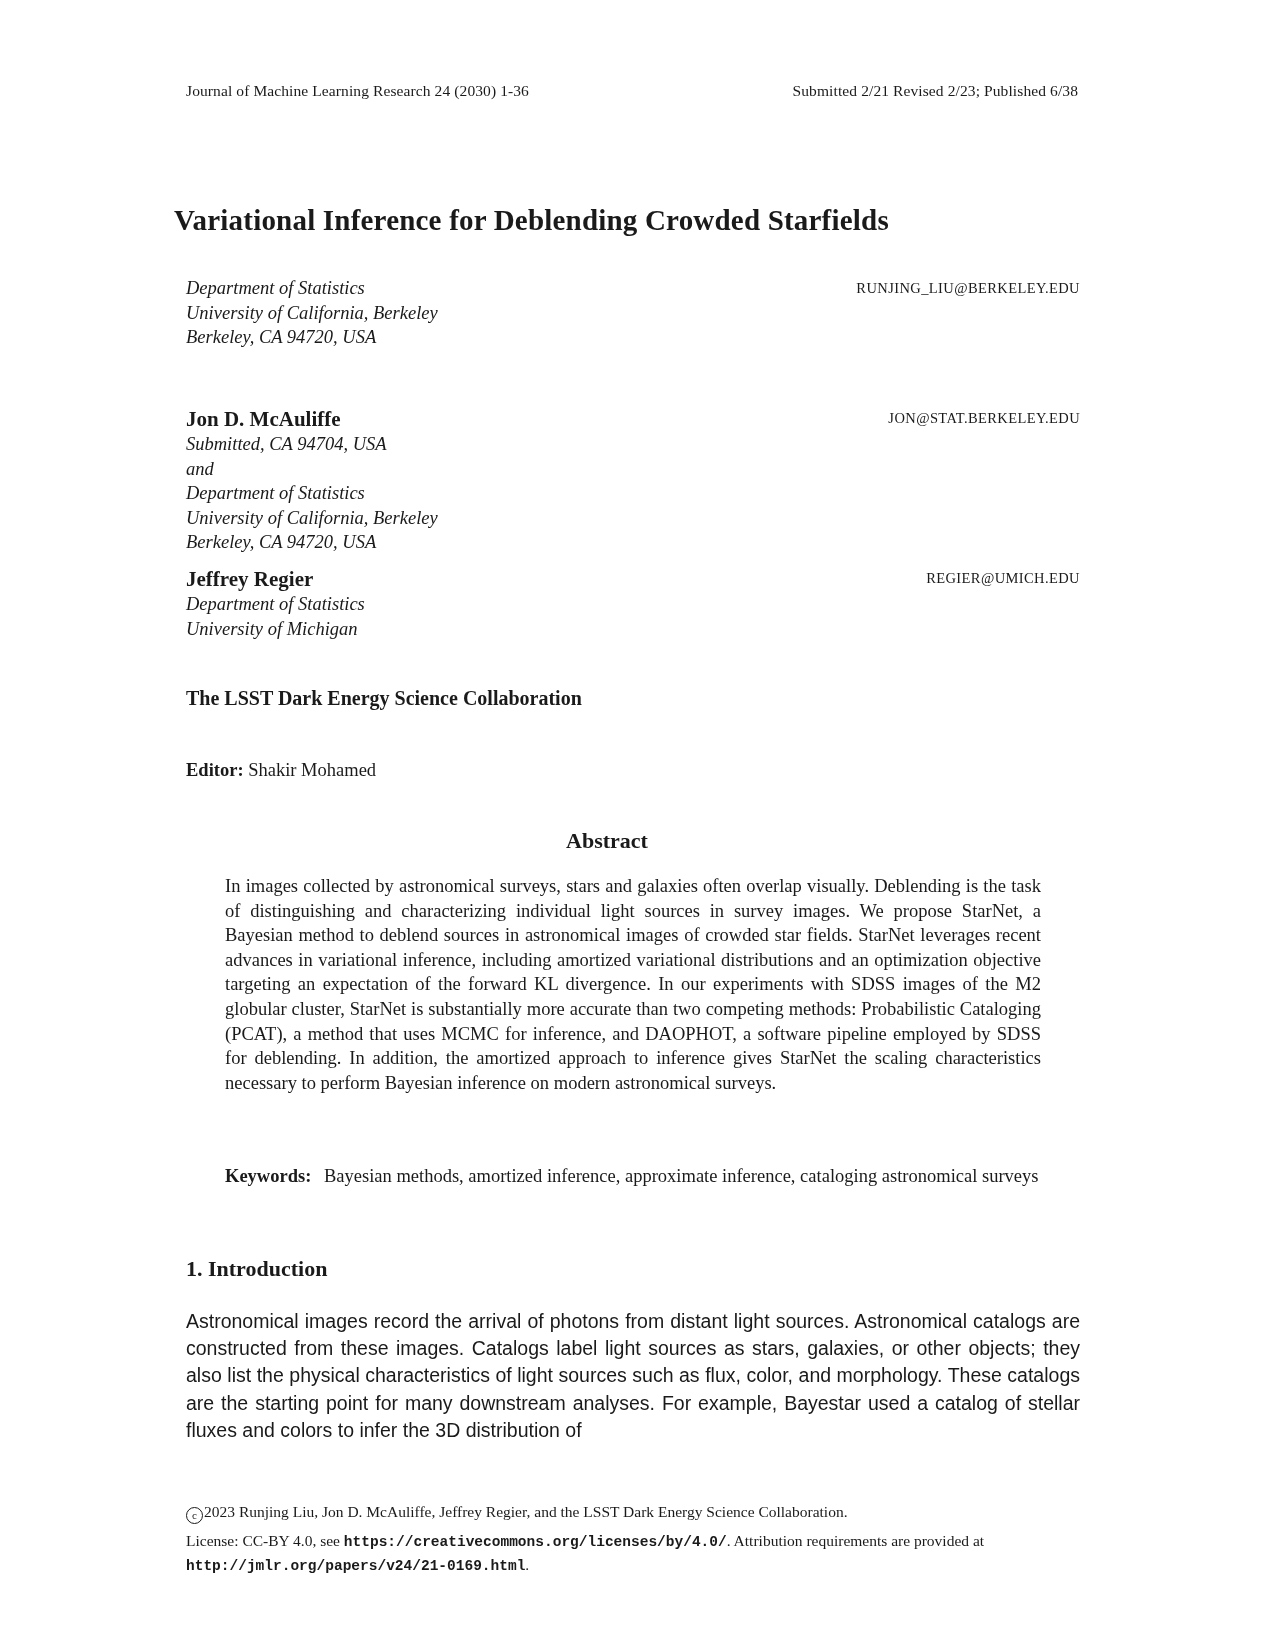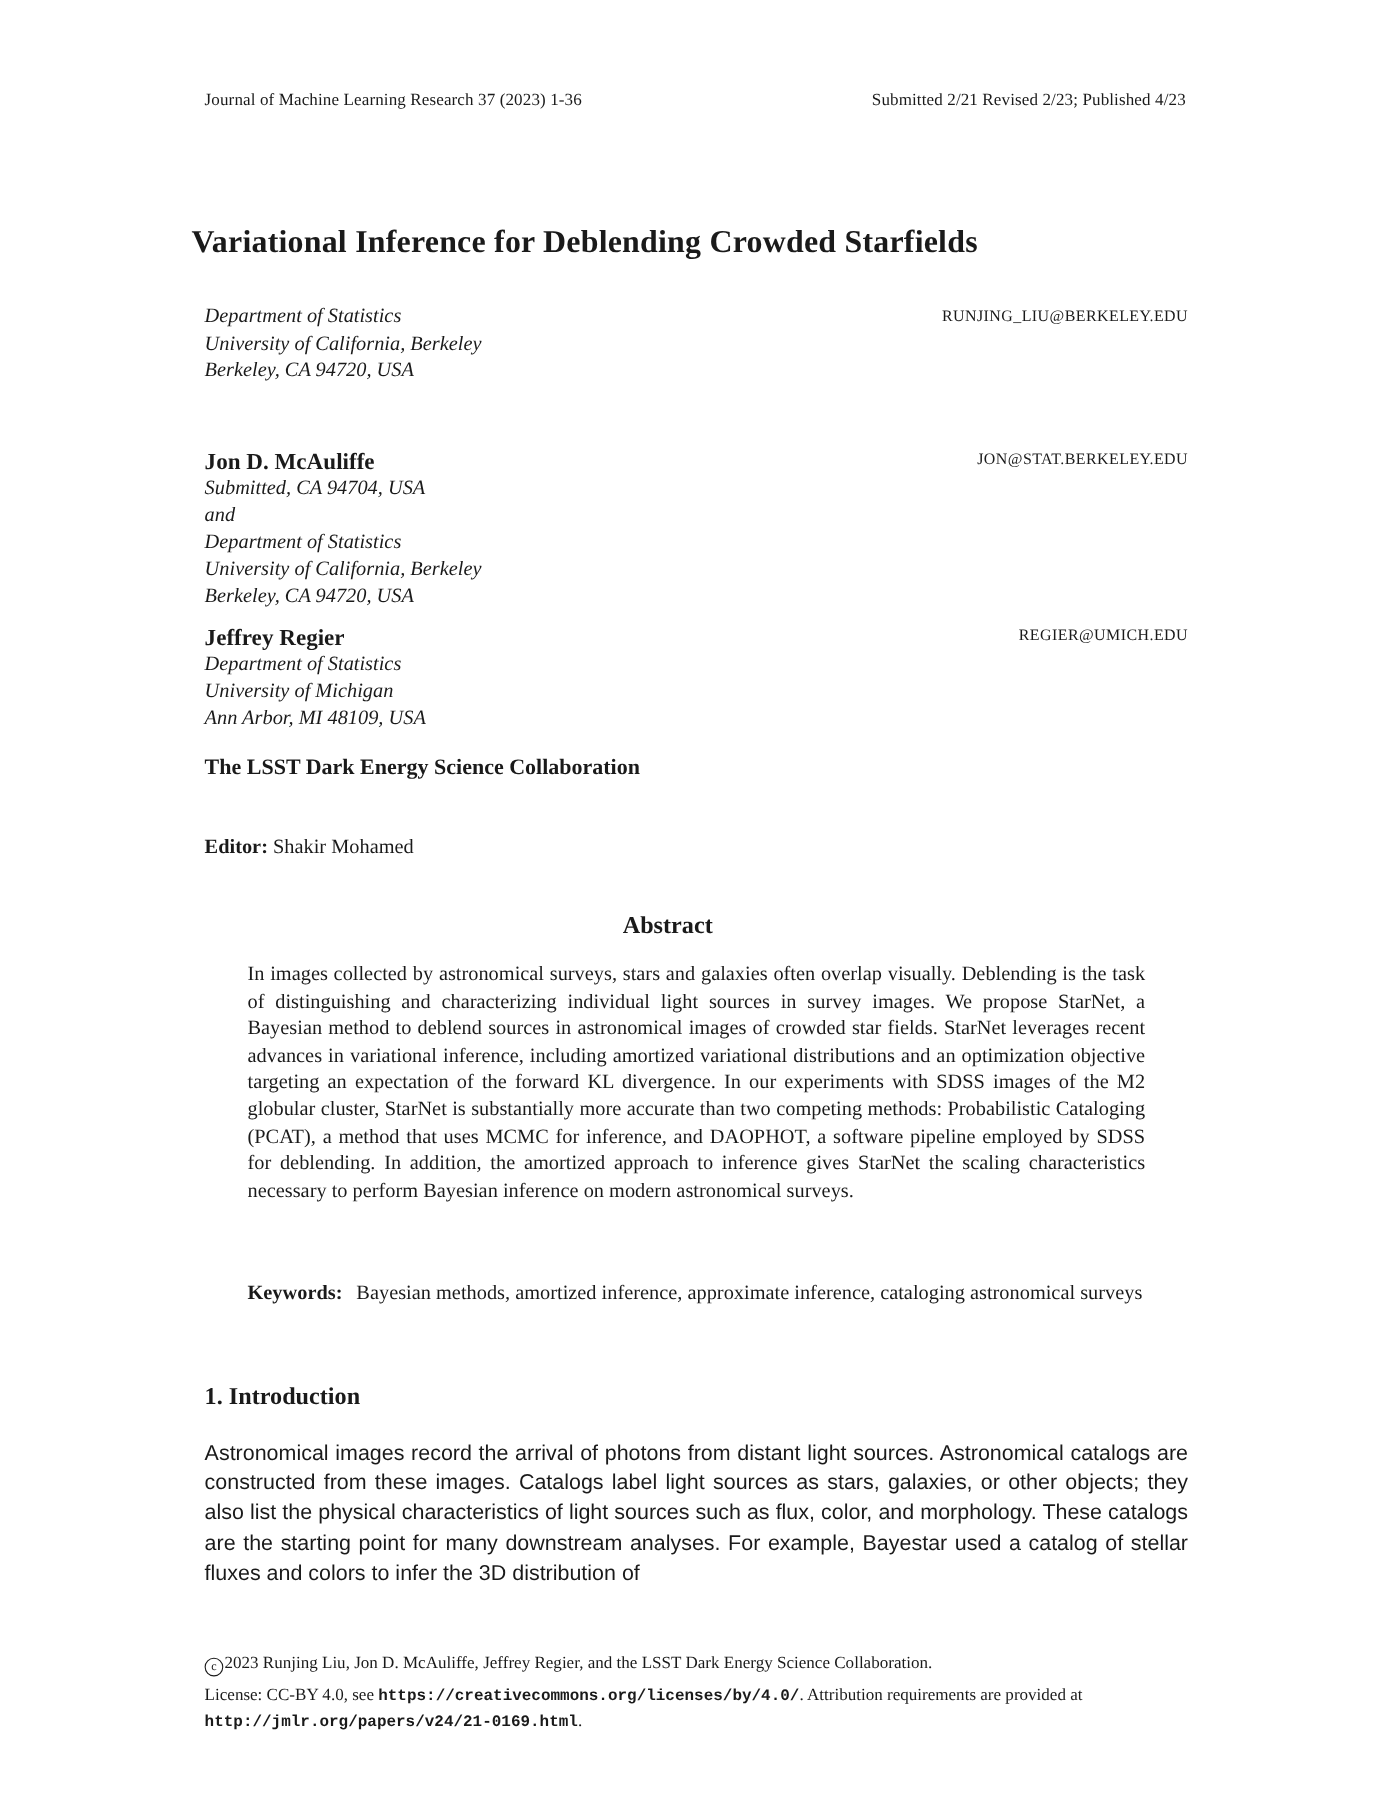--- a/index.html
+++ b/index.html
@@ -27,22 +27,22 @@
   .section-heading { top: 1256px; left: 186px; font-family: "Liberation Serif", serif; font-weight: bold; font-size: 22px; }
   .intro-body { top: 1308px; left: 186px; width: 894px; font-family: Liberation Sans, sans-serif; font-size: 19.5px; line-height: 27.2px; text-align: justify; }
   .copyright { top: 1503px; left: 186px; font-family: "Liberation Serif", serif; font-size: 15.5px; }
   .license { top: 1530px; left: 186px; width: 894px; font-family: "Liberation Serif", serif; font-size: 15.5px; line-height: 21.5px; }
   .mono { font-family: "Liberation Mono", "DejaVu Sans Mono", monospace; font-size: 14.5px; font-weight: bold; }
   .copy-icon { display: inline-block; width: 15px; height: 15px; border: 1px solid #1a1a1a; border-radius: 50%; font-size: 11px; line-height: 15px; text-align: center; vertical-align: -2px; margin-right: 1px; }
 </style>
 </head>
 <body>
 
-<div class="abs running-head rh-left">Journal of Machine Learning Research 37 (2023) 1-36</div>
-<div class="abs running-head rh-right">Submitted 2/21 Revised 2/23; Published 4/23</div>
+<div class="abs running-head rh-left">Journal of Machine Learning Research 24 (2030) 1-36</div>
+<div class="abs running-head rh-right">Submitted 2/21 Revised 2/23; Published 6/38</div>
 
 <h1 class="abs title" style="margin:0;">Variational Inference for Deblending Crowded Starfields</h1>
 
 <div class="abs author-block" style="top:276px;">
   <div class="author-email">RUNJING_LIU@BERKELEY.EDU</div>
   <div class="aff">Department of Statistics</div>
   <div class="aff">University of California, Berkeley</div>
   <div class="aff">Berkeley, CA 94720, USA</div>
 </div>
 
@@ -54,21 +54,20 @@
   <div class="aff">Department of Statistics</div>
   <div class="aff">University of California, Berkeley</div>
   <div class="aff">Berkeley, CA 94720, USA</div>
 </div>
 
 <div class="abs author-block" style="top:566px;">
   <div class="author-name">Jeffrey Regier</div>
   <div class="author-email">REGIER@UMICH.EDU</div>
   <div class="aff">Department of Statistics</div>
   <div class="aff">University of Michigan</div>
-  <div class="aff">Ann Arbor, MI 48109, USA</div>
 </div>
 
 <div class="abs collab">The LSST Dark Energy Science Collaboration</div>
 
 <div class="abs editor">
   <b>Editor:</b>
   <span>Shakir Mohamed</span>
 </div>
 
 <div class="abs abstract-heading">Abstract</div>

